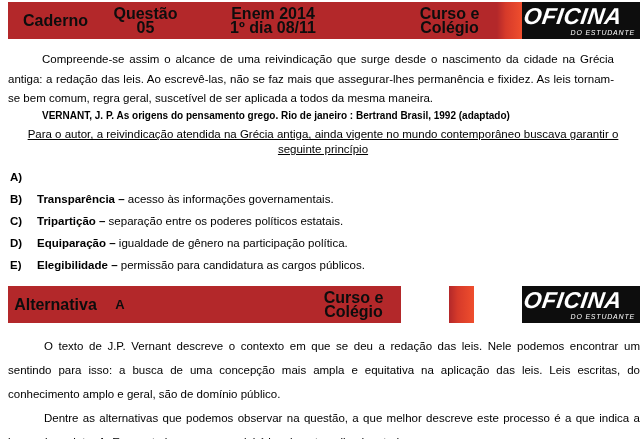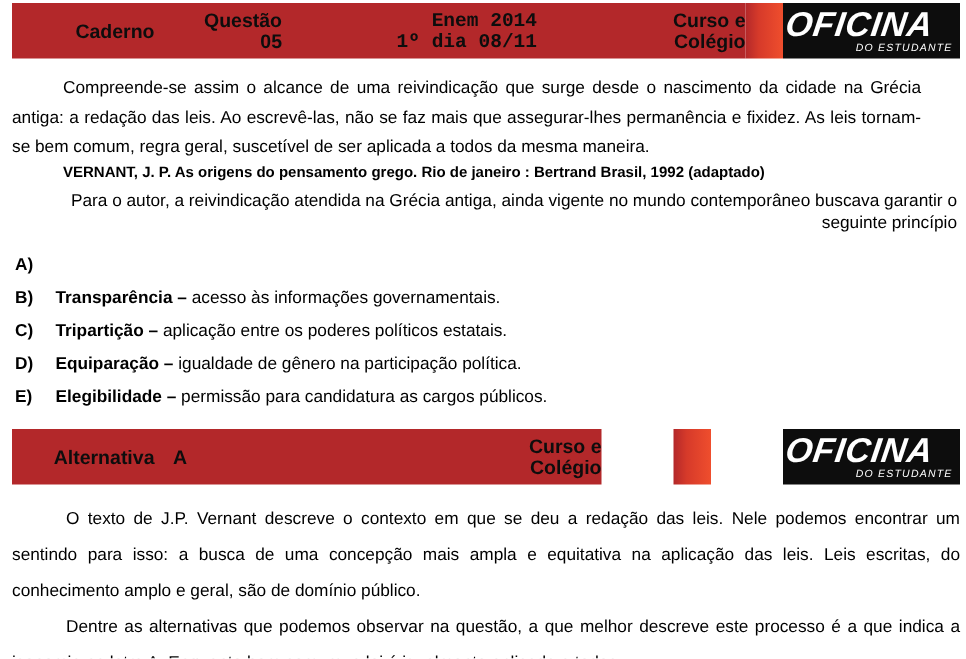--- a/index.html
+++ b/index.html
@@ -4,24 +4,24 @@
 <style>
   html,body{margin:0;padding:0;background:#fff;}
   .page{
     position:relative;width:644px;height:439px;background:#fff;overflow:hidden;
     font-family:"Liberation Sans","DejaVu Sans",sans-serif;color:#000;
   }
   
   .bar{position:absolute;left:8px;right:4px;height:37px;display:flex;}
   .bar-red{flex:1;background:#b3282a;display:flex;align-items:center;}
   .bar-col{
-    font-weight:bold;font-size:13px;line-height:14px;text-align:right;
+    font-weight:bold;font-size:16px;line-height:14px;text-align:center;
     color:#0d0d0d;padding-top:1px;
   }
-  .c1{width:95px;} .c2{width:85px;} .c3{width:170px;font-family:Liberation Mono, monospace;} .c4{width:95px;}
+  .c1{width:95px;} .c2{width:85px;} .c3{width:170px;} .c4{width:95px;}
   .spacer{flex:1;}
   .answer-letter-col{width:34px;font-weight:bold;font-size:13px;text-align:center;color:#0d0d0d;}
   .bar-accent{width:25px;background:linear-gradient(90deg,#b3282a 0%,#d63a2a 35%,#ef4e2d 100%);}
   .bar-logo{width:118px;background:#0d0d0d;position:relative;}
   .logo-brand{
     position:absolute;top:2px;left:-15px;width:132px;text-align:center;
     color:#fff;font-weight:bold;font-style:italic;font-size:23px;line-height:24px;
     letter-spacing:0.5px;transform:skewX(-8deg);white-space:nowrap;
   }
   .logo-tag{
@@ -29,21 +29,21 @@
     font-size:7px;letter-spacing:0.8px;white-space:nowrap;
   }
   
   .q-body{
     position:absolute;top:50px;left:8px;width:606px;
     font-size:11.5px;line-height:19.5px;text-align:justify;text-indent:34px;
   }
   .citation{position:absolute;top:110px;left:42px;font-size:10px;font-weight:bold;white-space:nowrap;}
   .q-stem{
     position:absolute;top:127px;left:8px;width:630px;
-    font-size:11.5px;line-height:15px;text-align:right;
+    font-size:11.5px;line-height:15px;text-align:center;text-decoration:underline;
   }
   .options{position:absolute;top:171px;left:10px;width:620px;}
   .option{display:flex;font-size:11.5px;line-height:13px;margin-bottom:9px;}
   .opt-letter{width:27px;font-weight:bold;flex:none;}
   .opt-term{font-weight:bold;}
   
   .explanation{
     position:absolute;top:334px;left:8px;width:632px;
     font-size:11.5px;line-height:24px;text-align:justify;
   }
@@ -89,21 +89,21 @@
   <div class="options">
     <div class="option">
       <span class="opt-letter">A)</span>
     </div>
     <div class="option">
       <span class="opt-letter">B)</span>
       <span><span class="opt-term">Transparência –</span>&nbsp;<span>acesso às informações governamentais.</span></span>
     </div>
     <div class="option">
       <span class="opt-letter">C)</span>
-      <span><span class="opt-term">Tripartição –</span>&nbsp;<span>aplicação entre os poderes políticos estatais.</span></span>
+      <span><span class="opt-term">Tripartição –</span>&nbsp;<span>separação entre os poderes políticos estatais.</span></span>
     </div>
     <div class="option">
       <span class="opt-letter">D)</span>
       <span><span class="opt-term">Equiparação –</span>&nbsp;<span>igualdade de gênero na participação política.</span></span>
     </div>
     <div class="option">
       <span class="opt-letter">E)</span>
       <span><span class="opt-term">Elegibilidade –</span>&nbsp;<span>permissão para candidatura as cargos públicos.</span></span>
     </div>
   </div>

